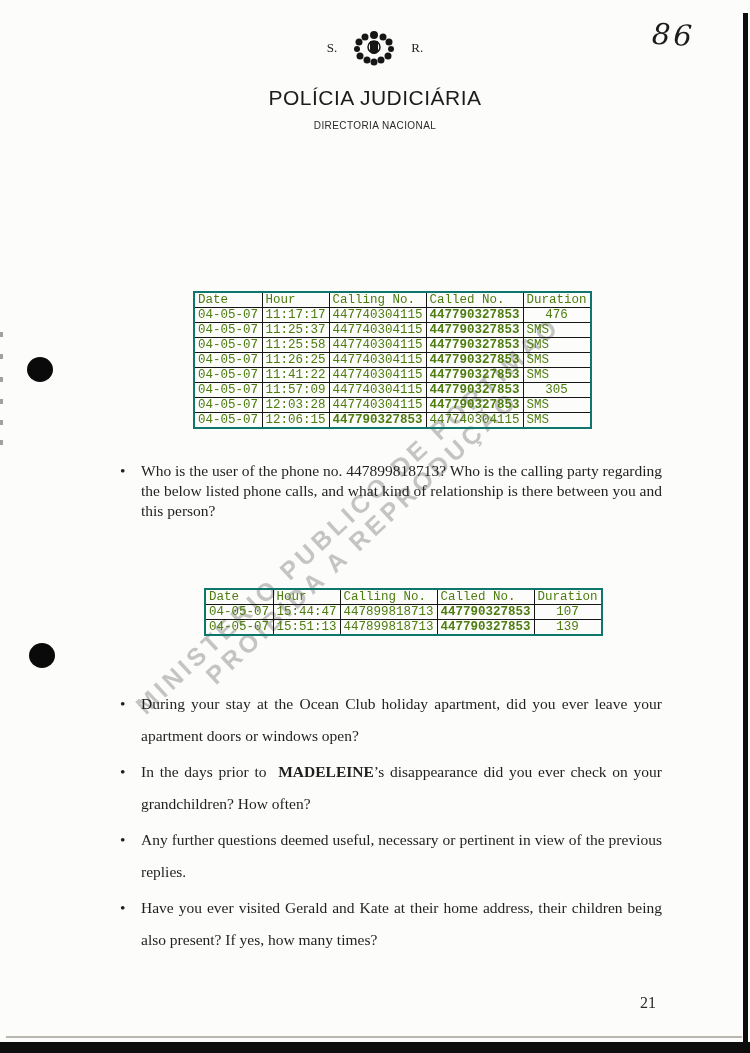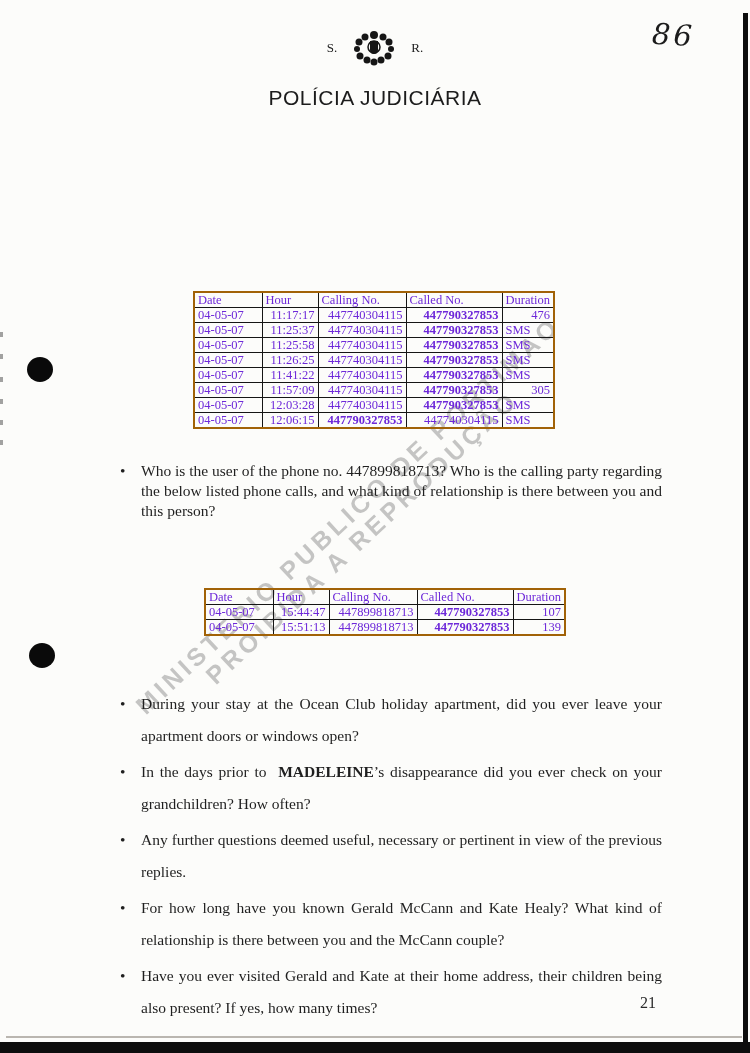--- a/index.html
+++ b/index.html
@@ -42,32 +42,32 @@
   .g3{top:688px;line-height:32px;}
   .q{position:relative;padding-left:24px;text-align:justify;}
   .g3 .q{margin-bottom:4px;}
   .q::before{content:"\2022";position:absolute;left:3px;top:0;}
   .bold{font-weight:bold;margin-left:6px;}
   .italic{font-style:italic;}
   .underline{text-decoration:underline;}
   
   table.calls{
     position:absolute;z-index:1;border-collapse:collapse;table-layout:fixed;
-    font-family:Liberation Serif, serif;font-size:12.5px;color:#6d28d9;
-    border:2px solid #a16207;background:transparent;
+    font-family:Liberation Mono, monospace;font-size:12.5px;color:#4d7c0f;
+    border:2px solid #0f766e;background:transparent;
   }
   .t1{left:193px;top:291px;}
   .t2{left:204px;top:588px;}
   table.calls th,table.calls td{
     border:1.5px solid #151515;padding:0 3px;height:13px;line-height:14px;
     overflow:hidden;white-space:nowrap;background:transparent;
   }
   table.calls th{font-weight:400;text-align:left;}
   td.l{text-align:left;padding-left:4px;}
-  td.r{text-align:right;}
+  td.r{text-align:center;}
   td.b{font-weight:bold;}
   
   .pagenum{position:absolute;z-index:1;left:640px;top:994px;font-size:16px;color:#2a2a2a;}
   
   .punch{position:absolute;z-index:3;background:#0a0a0a;border-radius:50%;}
   .p1{left:27px;top:357px;width:26px;height:25px;}
   .p2{left:29px;top:643px;width:26px;height:25px;}
   .edge-right{position:absolute;z-index:3;left:743px;top:13px;width:5px;height:1040px;background:#0d0d0d;}
   .edge-bottom{position:absolute;z-index:3;left:0;top:1042px;width:750px;height:11px;background:#0d0d0d;}
   .paper-line{position:absolute;z-index:2;left:6px;top:1036px;width:736px;height:2px;background:#a9a49e;opacity:.8;}
@@ -100,20 +100,21 @@
               <circle cx="31" cy="30" r="3.5"></circle>
             <circle cx="24" cy="32" r="3.5"></circle>
             <path d="M20 11 h8 v9 a4 4 0 0 1 -8 0 z"></path>
             <circle cx="24" cy="17" r="6" fill="none" stroke="#161616" stroke-width="1.5"></circle>
           </g>
         </svg>
       </span>
       <span>R.</span>
     </div>
     <div class="agency">POLÍCIA JUDICIÁRIA</div>
+    <div class="directorate">DIRECTORIA NACIONAL</div>
   </div>
 
   <div class="hand">86</div>
 
 
   <table class="calls t1">
       <colgroup>
         <col style="width: 68px;">
         <col style="width: 56px;">
         <col style="width: 88px;">
@@ -225,21 +226,20 @@
           <td class="r b">447790327853</td>
           <td class="r">139</td>
         </tr>
       </tbody>
     </table>
 
   <div class="qgroup g3">
       <div class="q"><span>During your stay at the Ocean Club holiday apartment, did you ever leave your apartment doors or windows open?</span></div>
       <div class="q"><span>In the days prior to </span><span class="bold">MADELEINE</span><span>’s disappearance did you ever check on your grandchildren? How often?</span></div>
       <div class="q"><span>Any further questions deemed useful, necessary or pertinent in view of the previous replies.</span></div>
-      <div class="q"><span>For how long have you known Gerald McCann and Kate Healy? What kind of relationship is there between you and the McCann couple?</span></div>
       <div class="q"><span>Have you ever visited Gerald and Kate at their home address, their children being also present? If yes, how many times?</span></div>
     </div>
 
   <div class="pagenum">21</div>
 
   <div class="punch p1"></div>
   <div class="punch p2"></div>
 
   <div class="lmark" style="top:332px"></div>
   <div class="lmark" style="top:354px"></div>

